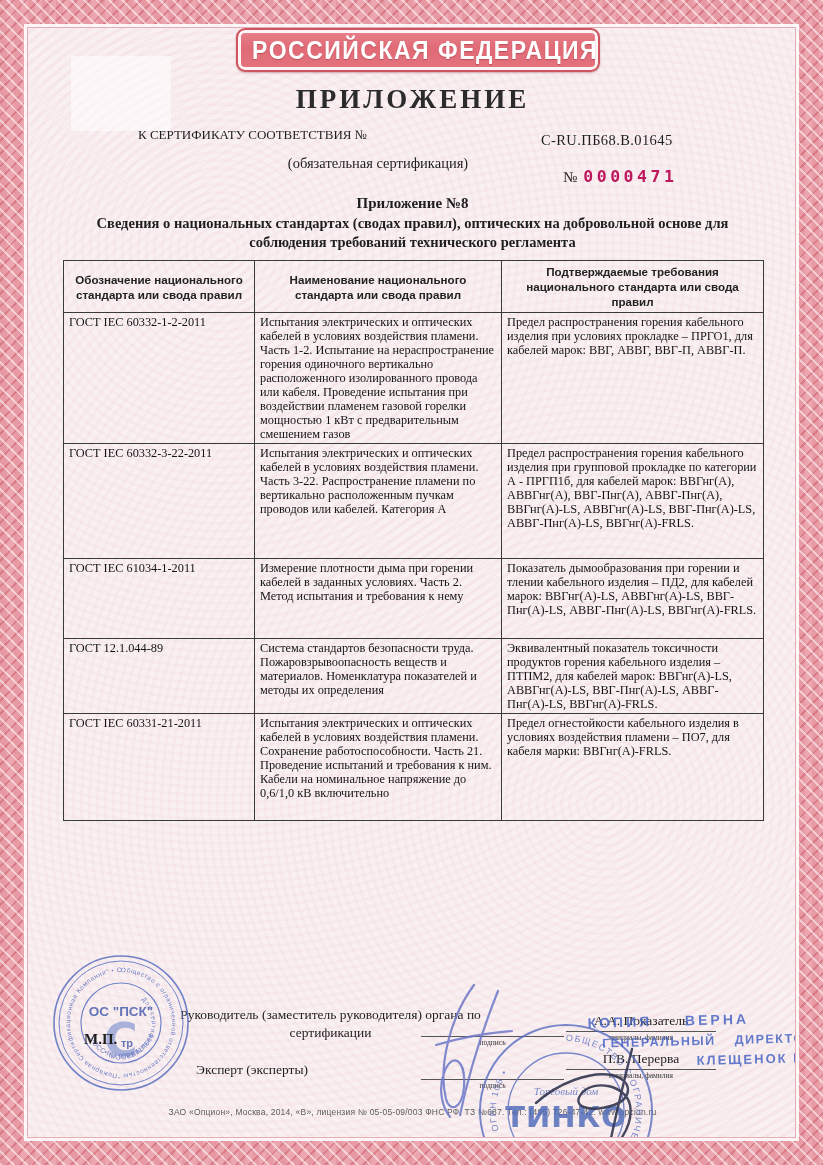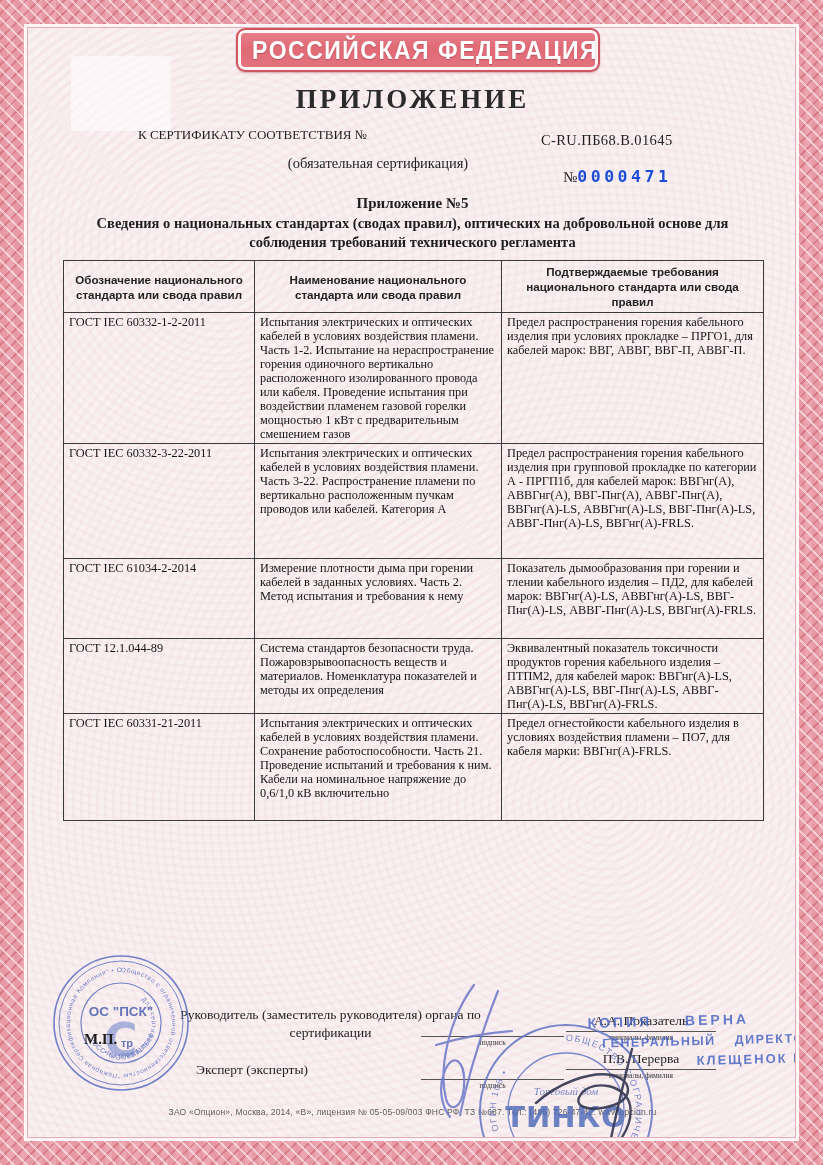--- a/index.html
+++ b/index.html
@@ -38,22 +38,22 @@
     font-family:"Liberation Sans", sans-serif;font-weight:bold;font-size:23px;
     letter-spacing:1.5px;color:#fff;text-shadow:0 1px 1px rgba(160,60,70,.6);
     transform:scaleY(1.12);white-space:nowrap;
   }
   .doc-title{left:0;top:56px;width:769px;text-align:center;font-weight:bold;font-size:27px;letter-spacing:3px;color:#2b2b2b;}
   .cert-line{left:110px;top:99px;width:480px;text-align:left;font-weight:normal;font-size:13px;}
   .cert-number{left:513px;top:104px;font-size:14.5px;letter-spacing:.4px;}
   .cert-type{left:110px;top:127px;width:480px;text-align:center;font-size:14.5px;}
   .blank-no{left:535px;top:139px;font-size:15px;}
   .blank-no .digits{
-    font-family:"DejaVu Sans Mono", monospace;font-weight:bold;color:#1d4ed8;
-    font-size:16.5px;letter-spacing:3.5px;
+    font-family:"DejaVu Sans Mono", monospace;font-weight:bold;color:#be185d;
+    font-size:16.5px;letter-spacing:3.5px;margin-left:6px;
   }
   .annex-title{left:0;top:167px;width:769px;text-align:center;font-weight:bold;font-size:15px;}
   .annex-desc{left:42px;top:186px;width:685px;text-align:center;font-weight:bold;font-size:14.5px;line-height:1.28;}
   
   .std-table{
     position:absolute;left:35px;top:232px;width:700px;table-layout:fixed;
     border-collapse:collapse;
     border-radius:18px;
   }
   .std-table th,.std-table td{
@@ -116,21 +116,21 @@
 
     <div class="abs scan-artifact"></div>
 
     <div class="abs doc-title">ПРИЛОЖЕНИЕ</div>
     <div class="abs cert-line">К СЕРТИФИКАТУ СООТВЕТСТВИЯ   №</div>
     <div class="abs cert-number">C-RU.ПБ68.В.01645</div>
     <div class="abs cert-type">(обязательная сертификация)</div>
     <div class="abs blank-no">
       <span>№</span><span class="digits">0000471</span>
     </div>
-    <div class="abs annex-title">Приложение №5</div>
+    <div class="abs annex-title">Приложение №8</div>
     <div class="abs annex-desc">Сведения о национальных стандартах (сводах правил), оптических на добровольной основе для соблюдения требований технического регламента</div>
 
     <table class="std-table">
       <colgroup>
         <col style="width:191px">
           <col style="width:247px">
           <col style="width:262px">
       </colgroup>
       <thead>
         <tr style="height:49px">
@@ -144,21 +144,21 @@
           <td>ГОСТ IEC 60332-1-2-2011</td>
           <td>Испытания электрических и оптических кабелей в условиях воздействия пламени. Часть 1-2. Испытание на нераспространение горения одиночного вертикально расположенного изолированного провода или кабеля. Проведение испытания при воздействии пламенем газовой горелки мощностью 1 кВт с предварительным смешением газов</td>
           <td>Предел распространения горения кабельного изделия при условиях прокладке – ПРГО1, для кабелей марок: ВВГ, АВВГ, ВВГ-П, АВВГ-П.</td>
         </tr>
         <tr style="height:115px">
           <td>ГОСТ IEC 60332-3-22-2011</td>
           <td>Испытания электрических и оптических кабелей в условиях воздействия пламени. Часть 3-22. Распространение пламени по вертикально расположенным пучкам проводов или кабелей. Категория А</td>
           <td>Предел распространения горения кабельного изделия при групповой прокладке по категории А - ПРГП1б, для кабелей марок: ВВГнг(А), АВВГнг(А), ВВГ-Пнг(А), АВВГ-Пнг(А), ВВГнг(А)-LS, АВВГнг(А)-LS, ВВГ-Пнг(А)-LS, АВВГ-Пнг(А)-LS, ВВГнг(А)-FRLS.</td>
         </tr>
         <tr style="height:80px">
-          <td>ГОСТ IEC 61034-2-2014</td>
+          <td>ГОСТ IEC 61034-1-2011</td>
           <td>Измерение плотности дыма при горении кабелей в заданных условиях. Часть 2. Метод испытания и требования к нему</td>
           <td>Показатель дымообразования при горении и тлении кабельного изделия – ПД2, для кабелей марок: ВВГнг(А)-LS, АВВГнг(А)-LS, ВВГ-Пнг(А)-LS, АВВГ-Пнг(А)-LS, ВВГнг(А)-FRLS.</td>
         </tr>
         <tr style="height:72px">
           <td>ГОСТ 12.1.044-89</td>
           <td>Система стандартов безопасности труда. Пожаровзрывоопасность веществ и материалов. Номенклатура показателей и методы их определения</td>
           <td>Эквивалентный показатель токсичности продуктов горения кабельного изделия – ПТПМ2, для кабелей марок: ВВГнг(А)-LS, АВВГнг(А)-LS, ВВГ-Пнг(А)-LS, АВВГ-Пнг(А)-LS, ВВГнг(А)-FRLS.</td>
         </tr>
         <tr style="height:107px">
           <td>ГОСТ IEC 60331-21-2011</td>

